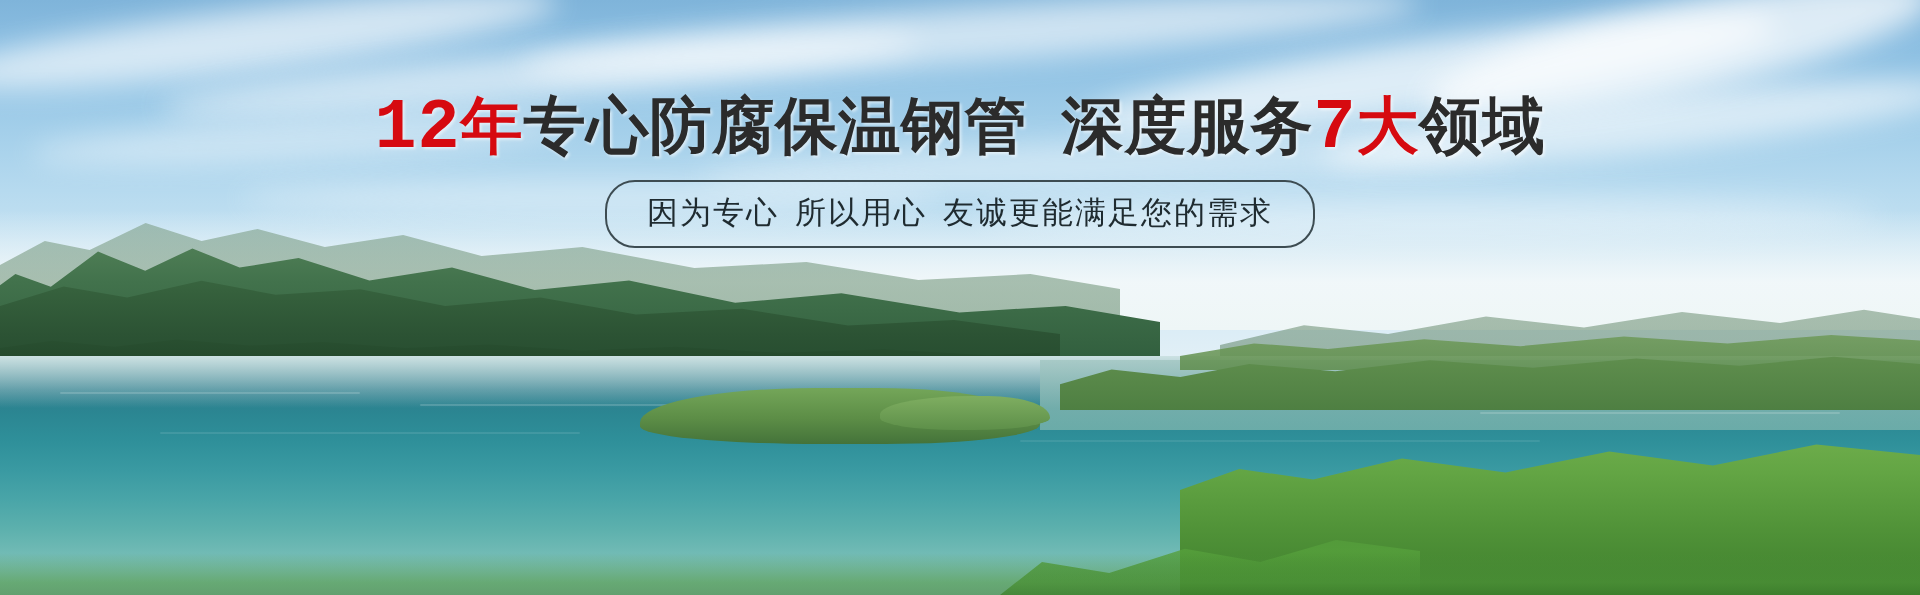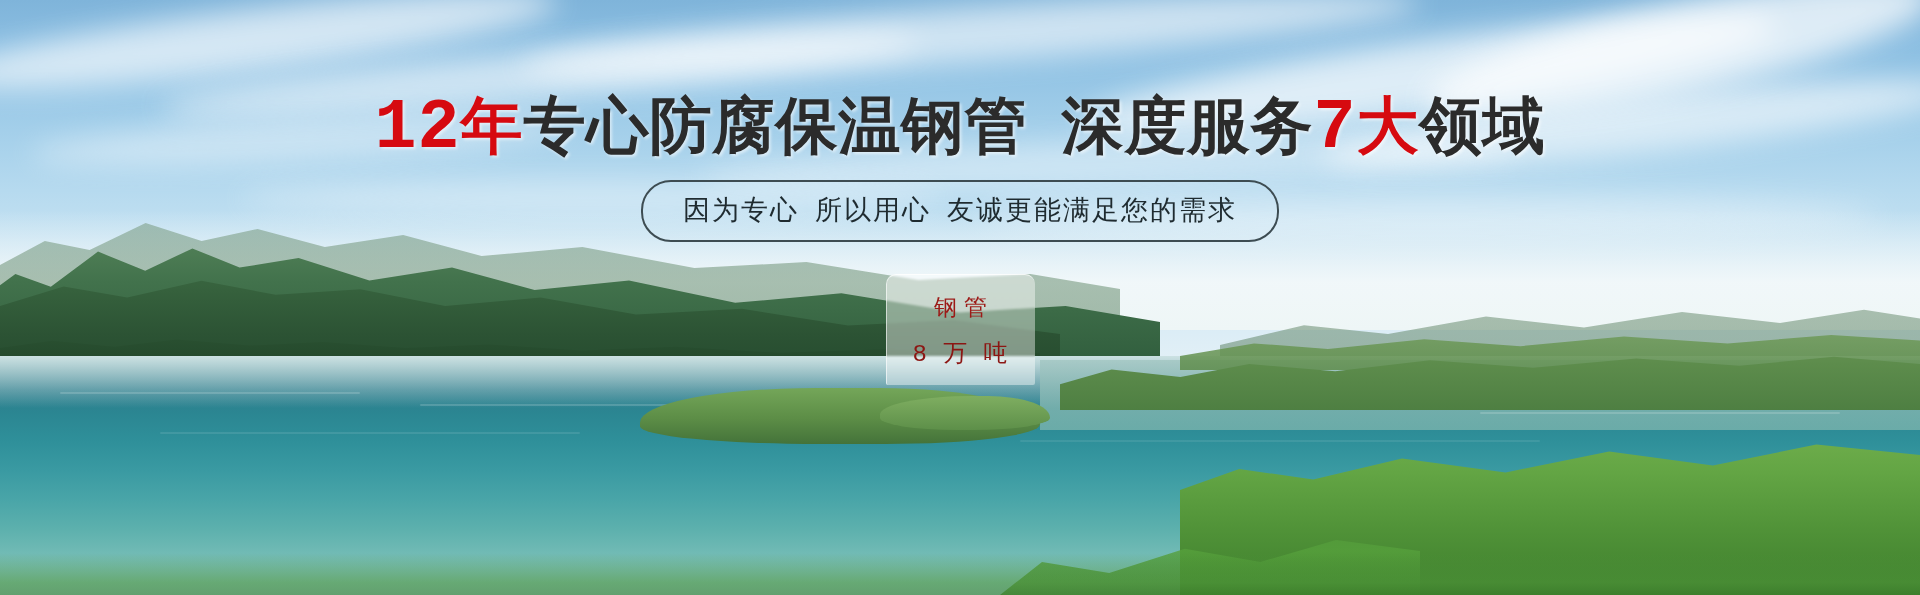--- a/index.html
+++ b/index.html
@@ -155,21 +155,21 @@
   .headline .hl-gap{display:inline-block;width:34px;}
 
   .subtitle-wrap{
     position:absolute;top:168px;left:0;width:1920px;text-align:center;
   }
   .subtitle{
     display:inline-block;
     padding:10px 40px 12px;
     border:2px solid #3d4c52;
     border-radius:30px;
-    font-size:27px;
+    font-size:31px;
     color:#1f2b30;
     letter-spacing:2px;
     white-space:nowrap;
     background:transparent;
   }
   .subtitle .sub-gap{display:inline-block;width:16px;}
 
   
   .stats{
     position:absolute;top:262px;left:0;width:1920px;
@@ -243,25 +243,19 @@
     </div>
 
     <div class="subtitle-wrap">
       <div class="subtitle">
         <span>因为专心</span><span class="sub-gap"></span><span>所以用心</span><span class="sub-gap"></span><span>友诚更能满足您的需求</span>
       </div>
     </div>
 
     <div class="stats">
 
-      <div class="card">
-        <div class="card-label">钢管</div>
-        <div class="card-value">
-          <span>8 万 吨</span>
-        </div>
-      </div>
 
 
 
     </div>
 
   </div>
 </div>
 
 </body></html>

